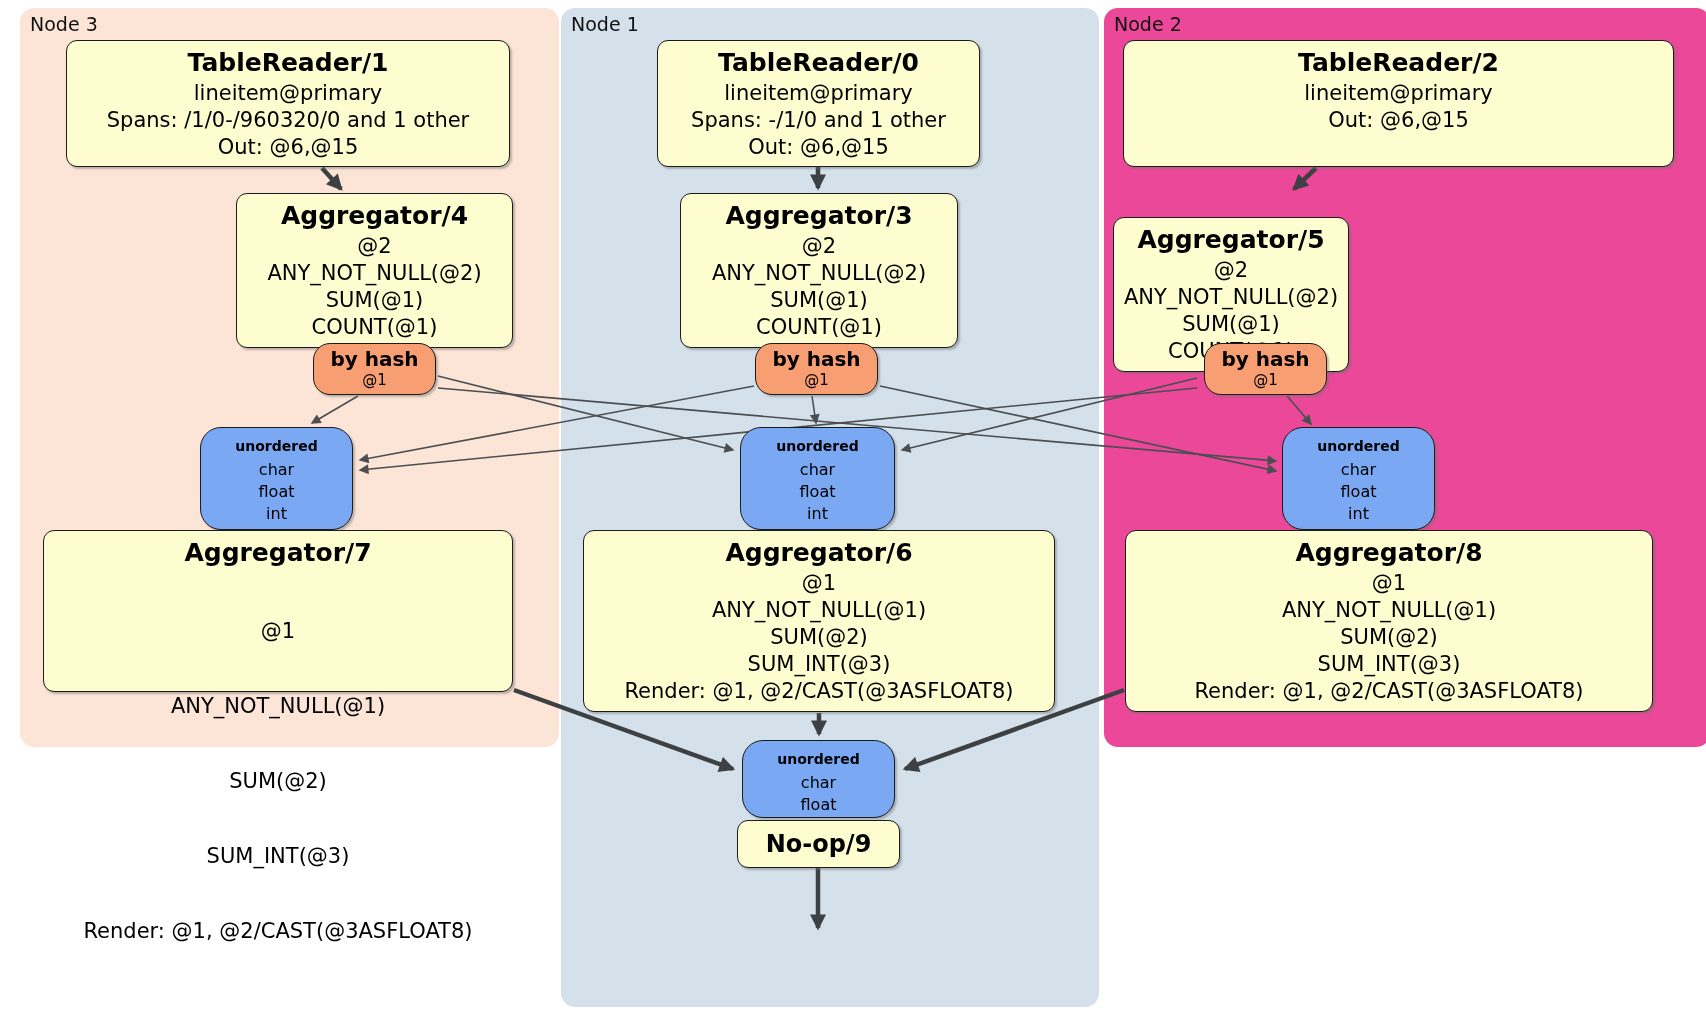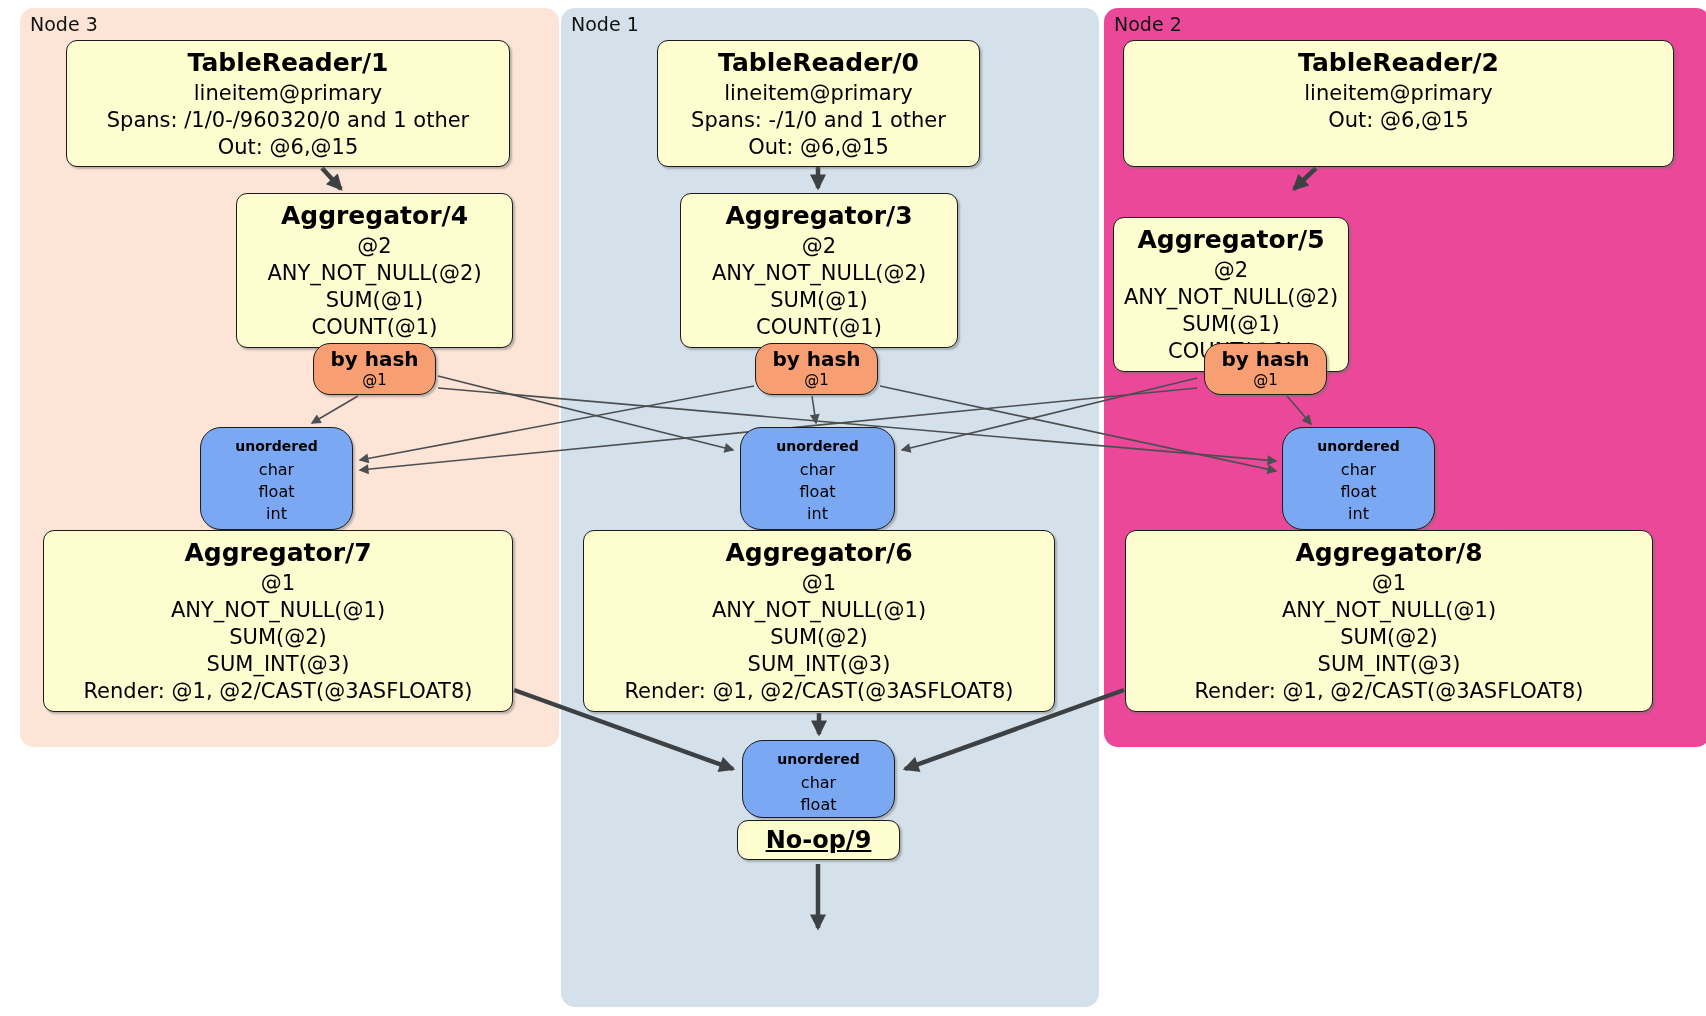--- a/index.html
+++ b/index.html
@@ -108,21 +108,21 @@
     <div class="sub">@1</div>
   </div>
 
   <div class="node-box sync" style="left:200px;top:427px;width:153px;height:103px;">
     <div class="title">unordered</div>
     <div class="line">char</div>
     <div class="line">float</div>
     <div class="line">int</div>
   </div>
 
-  <div class="node-box" style="left:43px;top:530px;width:470px;height:182px;">
+  <div class="node-box" style="left:43px;top:530px;width:470px;height:162px;gap:48px;">
     <div class="title">Aggregator/7</div>
     <div class="line">@1</div>
     <div class="line">ANY_NOT_NULL(@1)</div>
     <div class="line">SUM(@2)</div>
     <div class="line">SUM_INT(@3)</div>
     <div class="line">Render: @1, @2/CAST(@3ASFLOAT8)</div>
   </div>
 
   <div class="node-box" style="left:657px;top:40px;width:323px;height:127px;">
     <div class="title">TableReader/0</div>
@@ -194,18 +194,18 @@
     <div class="line">SUM_INT(@3)</div>
     <div class="line">Render: @1, @2/CAST(@3ASFLOAT8)</div>
   </div>
 
   <div class="node-box sync" style="left:742px;top:740px;width:153px;height:78px;">
     <div class="title">unordered</div>
     <div class="line">char</div>
     <div class="line">float</div>
   </div>
 
-  <div class="node-box plain" style="left:737px;top:820px;width:163px;height:40px;text-decoration:underline;">
+  <div class="node-box plain" style="left:737px;top:820px;width:163px;height:48px;">
     <div class="title">No-op/9</div>
   </div>
 
 
 </div>
 
 </body></html>

